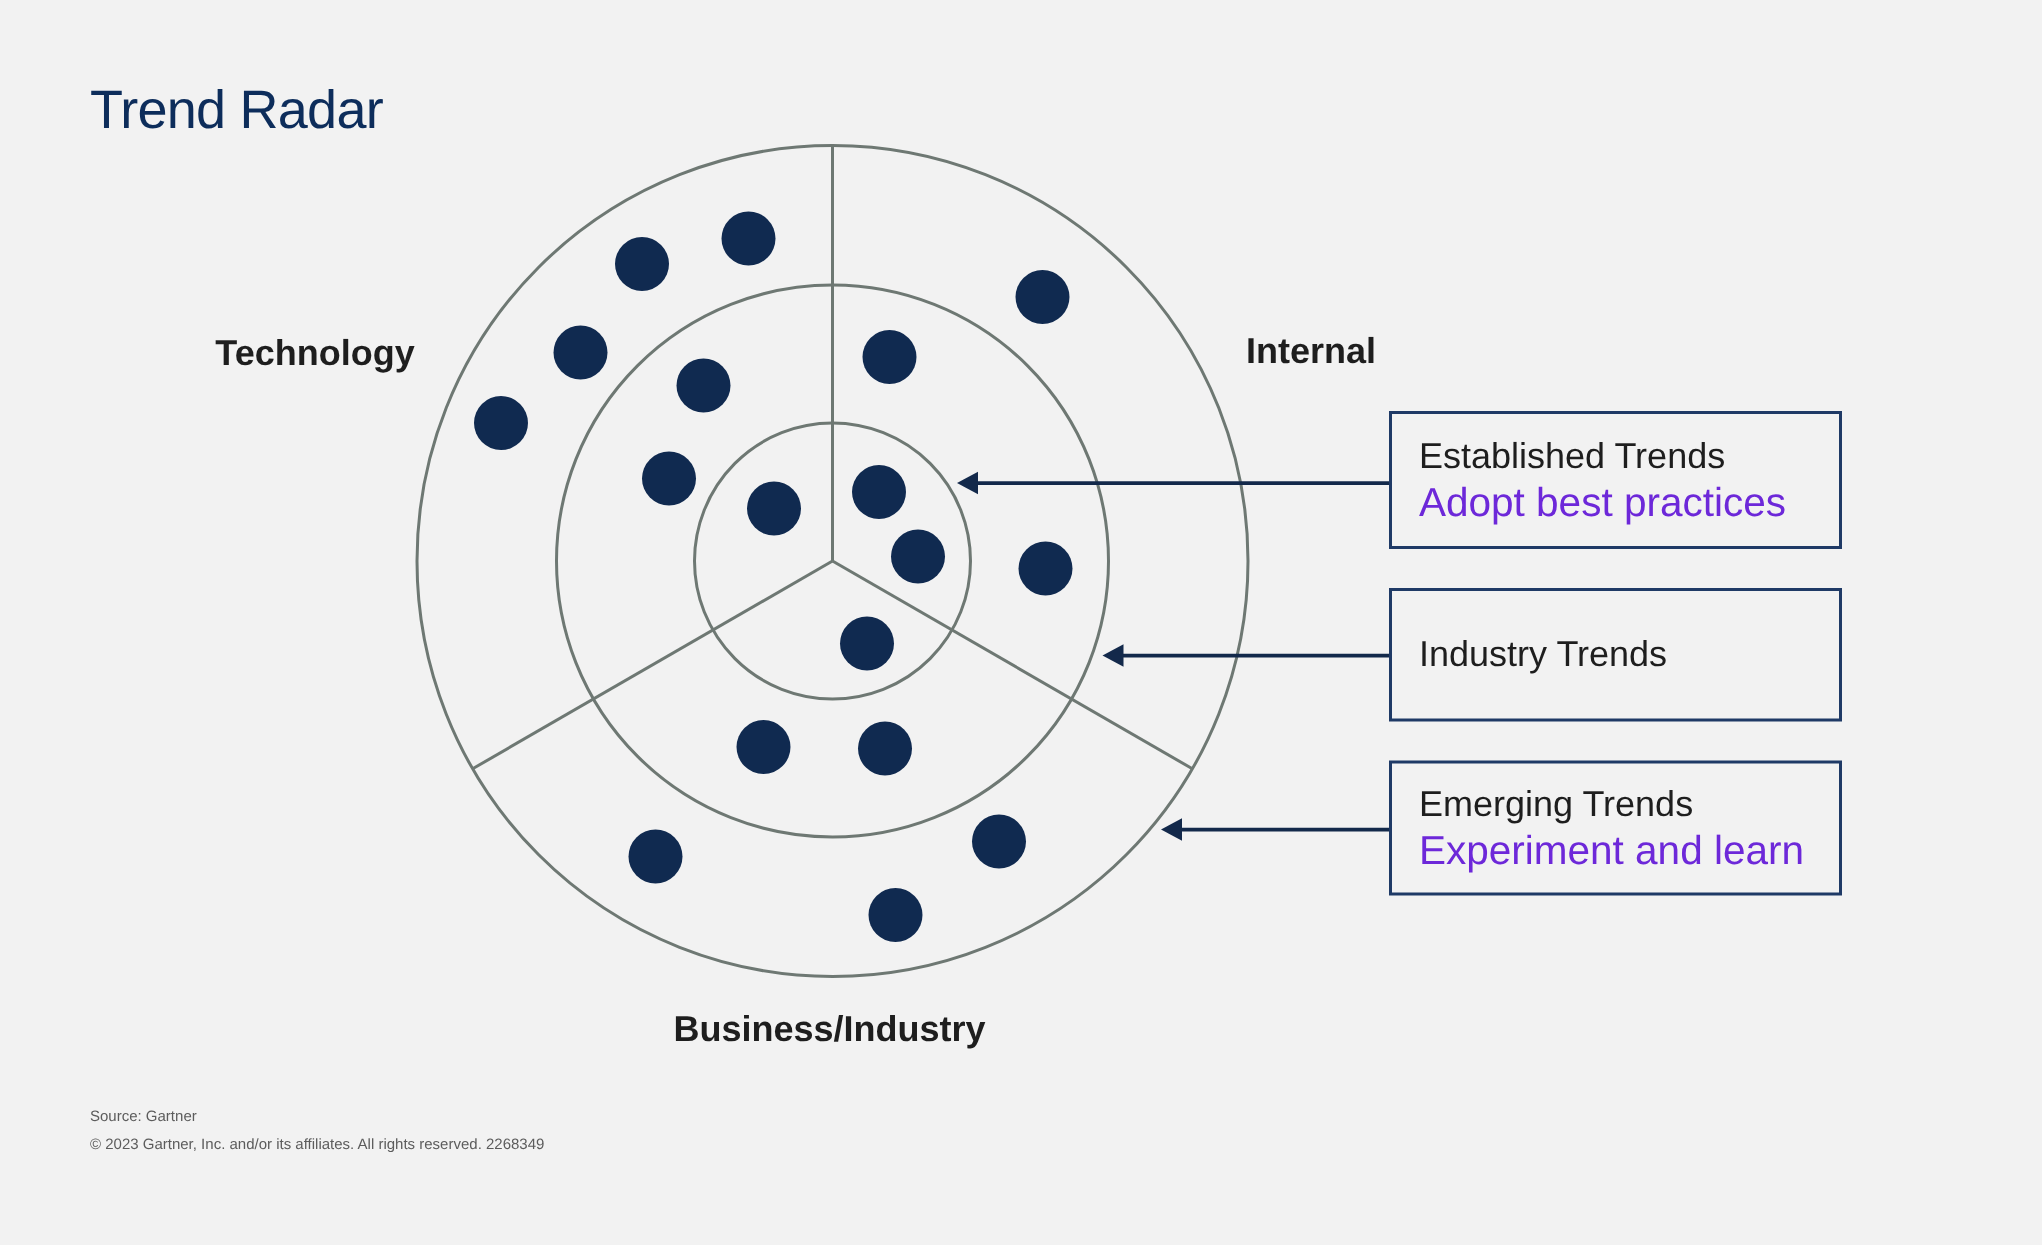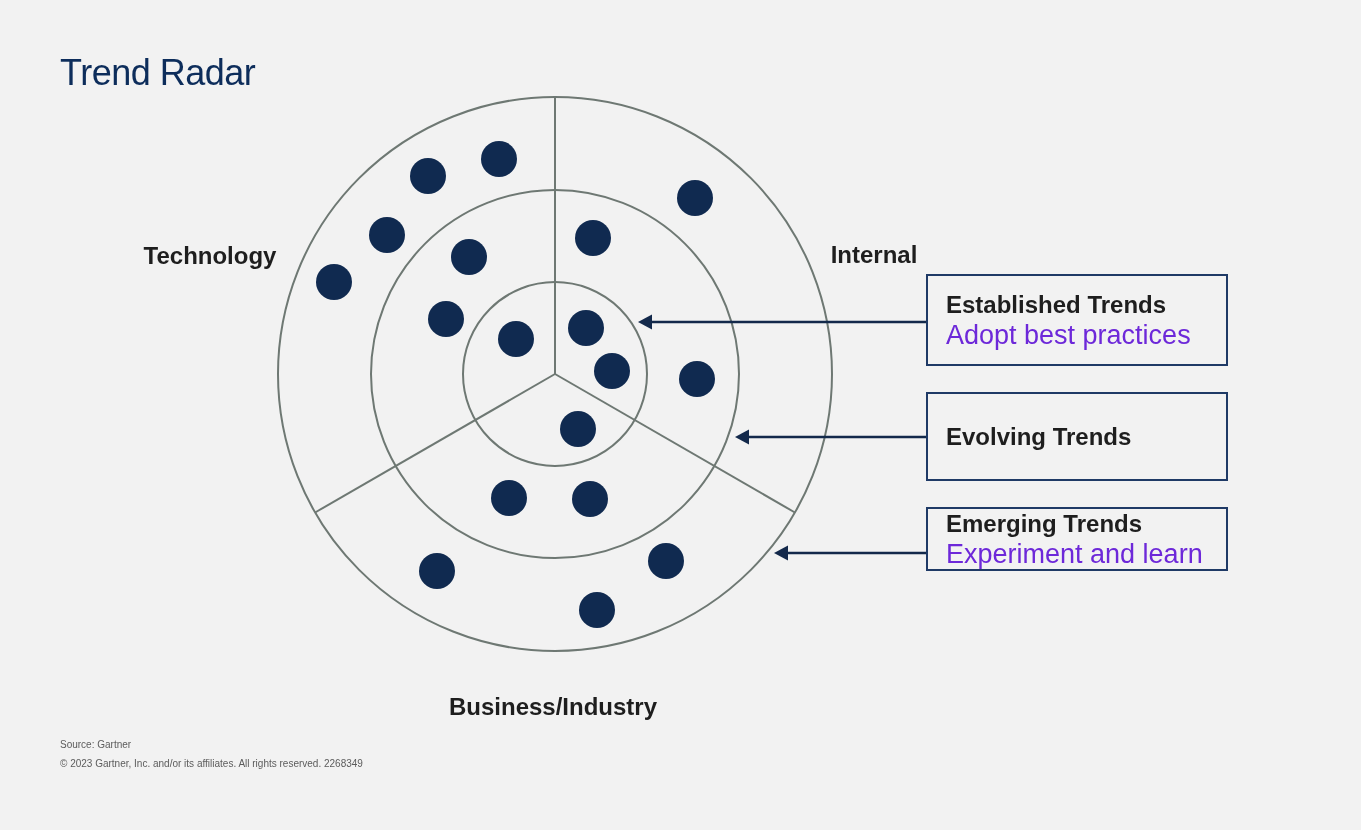--- a/index.html
+++ b/index.html
@@ -9,35 +9,35 @@
     font-family:"Liberation Sans", sans-serif;
   }
   .canvas{position:absolute;inset:0;}
   #radar-svg{position:absolute;left:0;top:0;}
   .page-title{
     position:absolute;left:60px;top:52px;margin:0;
     font-size:36px;font-weight:400;letter-spacing:-0.5px;color:#0d2d5b;
   }
   .sector-label{
     position:absolute;transform:translate(-50%,-50%);
-    font-size:24px;font-weight:700;color:#1e1e1e;white-space:nowrap;margin-top:20px;
+    font-size:24px;font-weight:700;color:#1e1e1e;white-space:nowrap;
   }
   .sector-label.technology{left:210px;top:236px;}
   .sector-label.internal{left:874px;top:235px;text-align:right;}
   .sector-label.business{left:553px;top:687px;}
   .legend-box{
     position:absolute;left:926px;width:302px;box-sizing:border-box;
     border:2px solid #1f3a66;background:#f2f2f2;
     display:flex;flex-direction:column;justify-content:center;
     padding-left:18px;
   }
   .legend-box.established{top:274px;height:92px;}
   .legend-box.evolving{top:392px;height:89px;}
-  .legend-box.emerging{top:507px;height:64px;}
-  .legend-title{font-size:24px;font-weight:700;color:#1e1e1e;line-height:30px;white-space:nowrap;}
+  .legend-box.emerging{top:507px;height:90px;}
+  .legend-title{font-size:24px;font-weight:400;color:#1e1e1e;line-height:30px;white-space:nowrap;}
   .legend-subtitle{font-size:27px;font-weight:400;color:#6d28d9;line-height:31px;white-space:nowrap;}
   .footer{
     position:absolute;left:60px;top:736px;
     font-size:10px;line-height:18.5px;color:#5c5c5c;
   }
   .logo{
     position:absolute;right:64px;top:714px;
     font-size:55px;font-weight:700;letter-spacing:-2px;color:#132a4d;
     white-space:nowrap;
   }
@@ -89,21 +89,21 @@
   <div class="sector-label technology">Technology</div>
   <div class="sector-label internal">Internal</div>
   <div class="sector-label business">Business/Industry</div>
 
   <div class="legend-box established">
     <div class="legend-title">Established Trends</div>
     <div class="legend-subtitle">Adopt best practices</div>
   </div>
 
   <div class="legend-box evolving">
-    <div class="legend-title">Evolving Trends</div>
+    <div class="legend-title">Industry Trends</div>
   </div>
 
   <div class="legend-box emerging">
     <div class="legend-title">Emerging Trends</div>
     <div class="legend-subtitle">Experiment and learn</div>
   </div>
 
   <div class="footer">
     <div>Source: Gartner</div>
     <div>© 2023 Gartner, Inc. and/or its affiliates. All rights reserved. 2268349</div>

